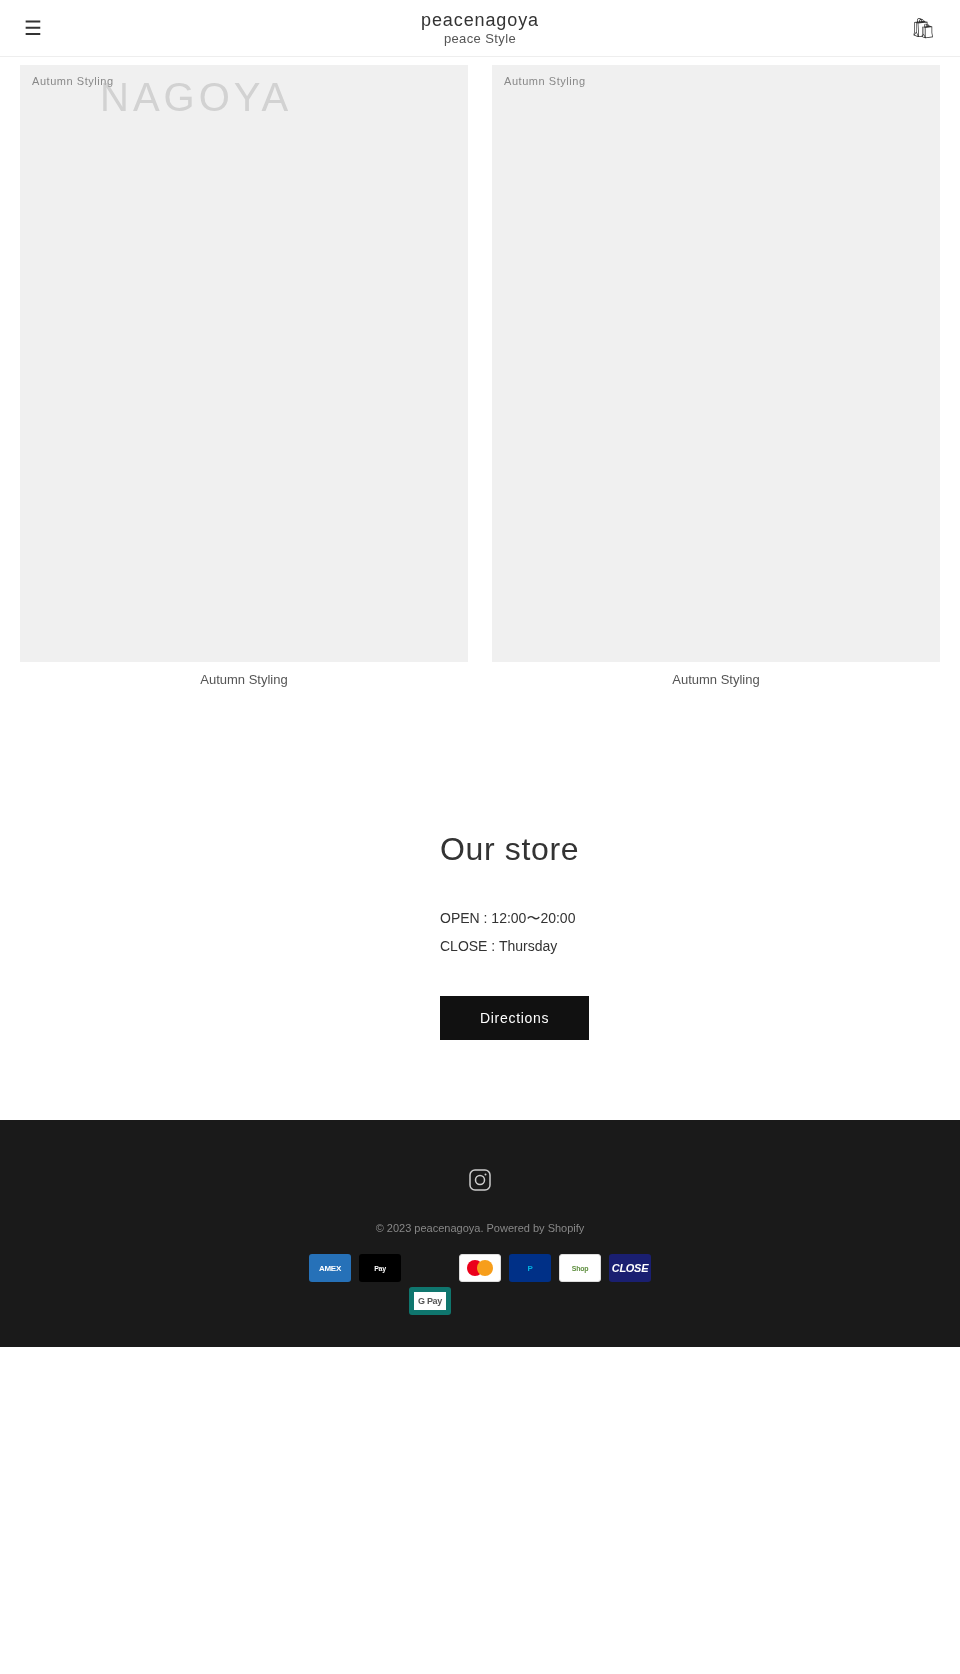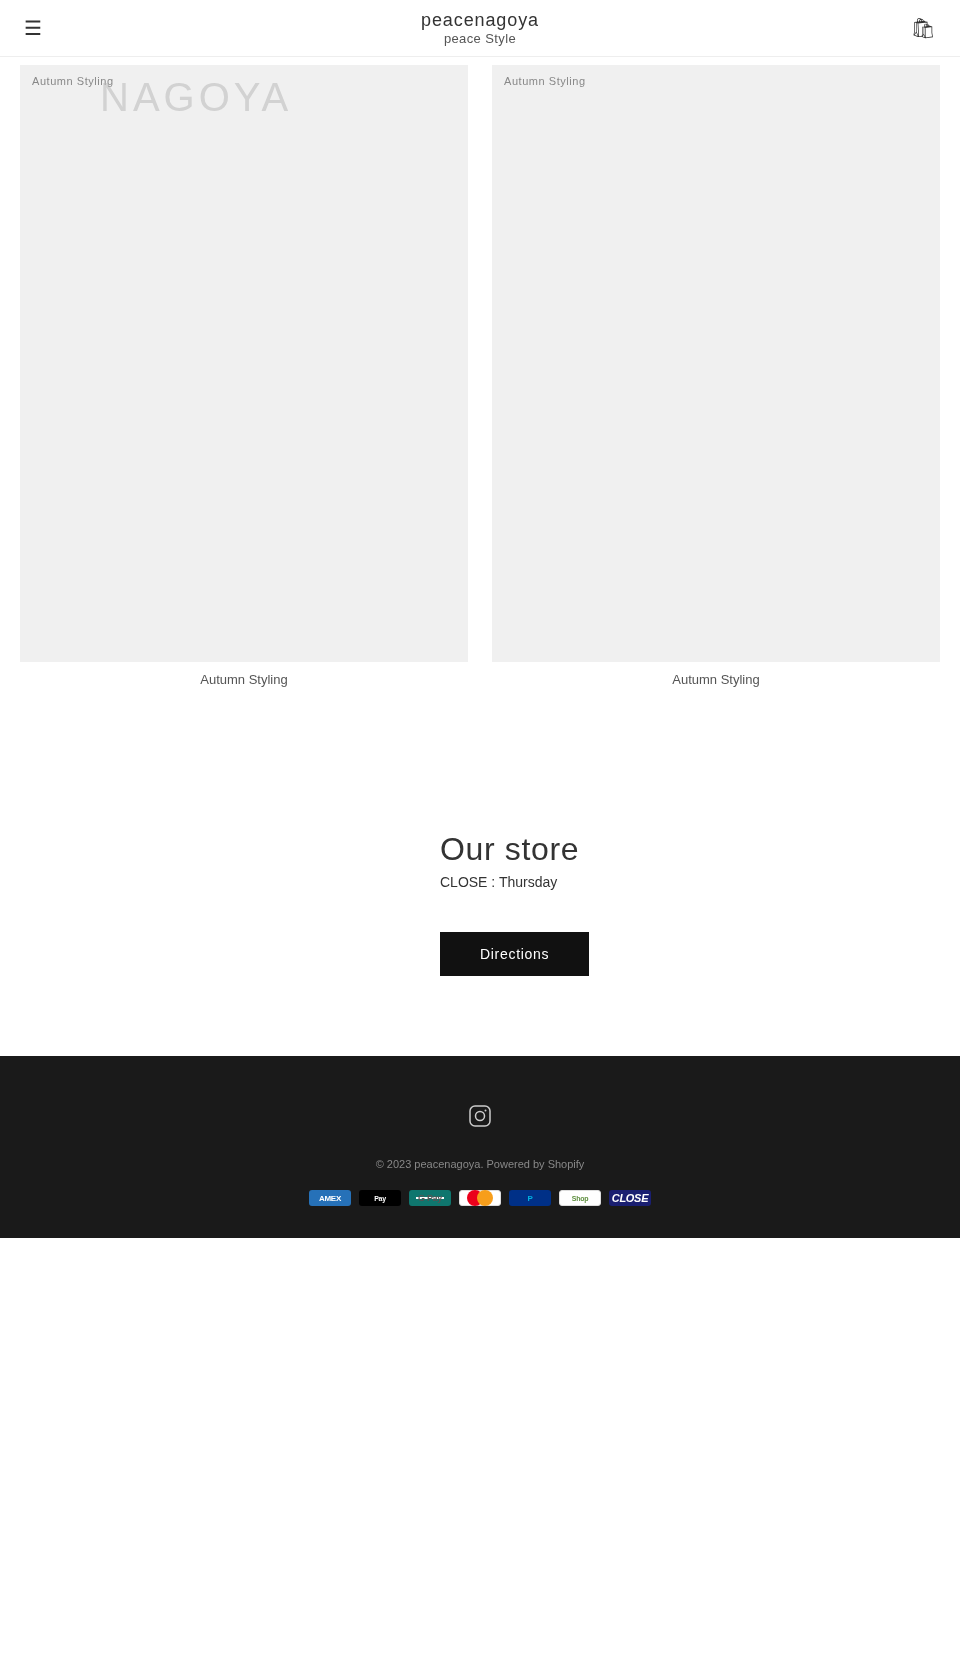--- a/index.html
+++ b/index.html
@@ -87,20 +87,21 @@
       padding-bottom: 4px;
     }
 
     
     .store-section {
       padding: 80px 40px 80px 440px;
     }
     .store-title {
       font-size: 32px;
       font-weight: 400;
+      margin-bottom: 36px;
       letter-spacing: 0.02em;
     }
     .store-info {
       margin-bottom: 36px;
     }
     .store-info p {
       font-size: 14px;
       line-height: 2;
       color: #333;
     }
@@ -140,32 +141,32 @@
       margin-bottom: 20px;
     }
     .payment-icons {
       display: flex;
       justify-content: center;
       gap: 8px;
       flex-wrap: wrap;
     }
     .payment-card {
       width: 42px;
-      height: 16px;
+      height: 28px;
       border-radius: 3px;
       display: flex;
       align-items: center;
       justify-content: center;
       font-size: 8px;
       font-weight: bold;
       letter-spacing: -0.3px;
     }
     .card-amex { background: #2671b8; color: #fff; }
     .card-applepay { background: #000; color: #fff; }
-    .card-googlepay { background: #fff; color: #333; border: 7px solid #0f766e; }
+    .card-googlepay { background: #fff; color: #333; border: 5px solid #0f766e; margin-top: 33px; }
     .card-mastercard { background: #fff; border: 1px solid #ddd; display: flex; align-items: center; justify-content: center; }
     .card-paypal { background: #003087; color: #fff; }
     .card-shopify { background: #fff; color: #5e8e3e; border: 1px solid #ddd; }
     .card-visa { background: #1a1f71; color: #fff; }
 
     
     .mc-red { width: 16px; height: 16px; border-radius: 50%; background: #eb001b; }
     .mc-yellow { width: 16px; height: 16px; border-radius: 50%; background: #f79e1b; margin-left: -6px; }
 
     .spacer {
@@ -198,20 +199,21 @@
     </div>
     <div class="product-name">Autumn Styling</div>
   </div>
 </section>
 
 <div class="spacer"></div>
 
 <section class="store-section">
   <h2 class="store-title">Our store</h2>
   <div class="store-info">
+    <p>OPEN : 12:00〜20:00</p>
     <p>CLOSE : Thursday</p>
   </div>
   <button class="directions-button">Directions</button>
 </section>
 
 <footer class="footer">
   <div style="display:flex;justify-content:center;margin-bottom:24px;">
     <span style="color:#ccc;font-size:22px;cursor:pointer;">
       
       <svg width="24" height="24" viewBox="0 0 24 24" fill="none" stroke="#ccc" stroke-width="1.5">

